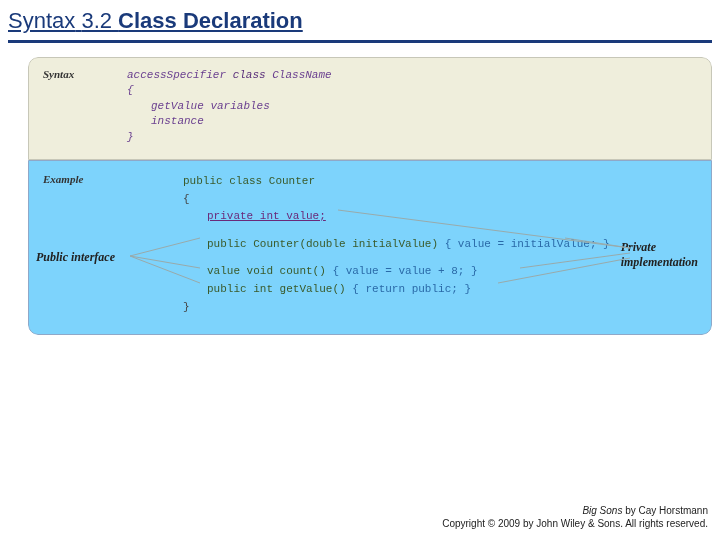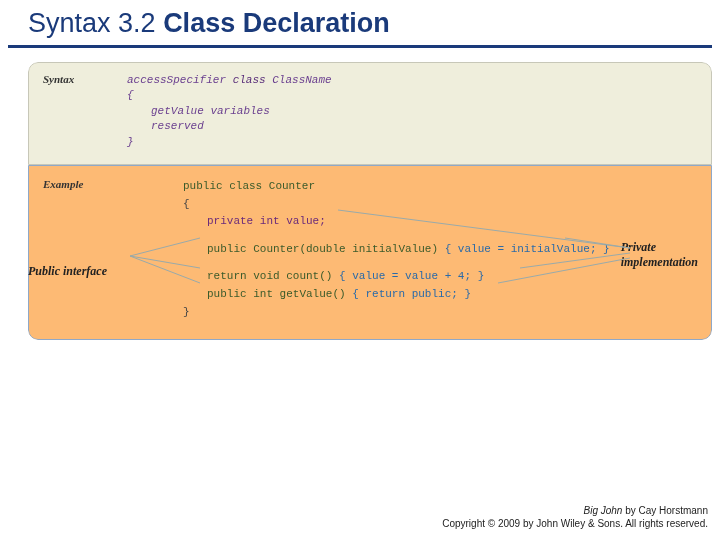--- a/index.html
+++ b/index.html
@@ -5,24 +5,25 @@
   * { margin: 0; padding: 0; box-sizing: border-box; }
   body {
     width: 720px;
     height: 540px;
     background: #fff;
     font-family: Verdana, Geneva, sans-serif;
     position: relative;
     overflow: hidden;
   }
   .title {
-    padding: 8px 12px 6px 28px;
-    font-size: 27px;
+    padding: 8px 12px 6px 8px;
+    font-size: 22px;
     color: #1a3a7a;
     font-weight: 400;
+    text-decoration: underline;
   }
   .title .num { font-weight: 400; }
   .title .name { font-weight: 700; }
   .rule {
     height: 3px;
     background: #1a3a7a;
     margin: 0 8px;
   }
   .panel {
     margin: 14px 8px 0 28px;
@@ -49,48 +50,47 @@
   }
   .syntax-body {
     color: #6a3f8f;
     font-family: 'Courier New', monospace;
     font-style: italic;
     line-height: 1.4;
   }
   .kw { color: #5a2f7a; font-style: italic; }
   .cls { font-style: italic; }
   .example-row {
-    background: #fdba74;
+    background: #7dd3fc;
     border: 1px solid #8fa8c8;
     border-top: 1px solid #8fa8c8;
     border-bottom-left-radius: 10px;
     border-bottom-right-radius: 10px;
     padding: 12px 14px 18px 14px;
     display: flex;
     position: relative;
   }
   .code {
     font-family: 'Courier New', monospace;
     font-size: 11px;
     line-height: 1.6;
     color: #3a5a2a;
   }
   .code .brace { color: #444; }
   .code .body { color: #2a6aa8; text-align: right; }
-  .code .priv { color: #6a2a7a; }
+  .code .priv { color: #6a2a7a; text-decoration: underline; }
   .side-left {
     position: absolute;
-    left: 28px;
+    left: 36px;
     top: 250px;
     font-family: Georgia, 'Times New Roman', serif;
     font-style: italic;
     font-weight: 700;
     font-size: 12px;
     color: #222;
-    margin-top: 14px;
   }
   .side-right {
     position: absolute;
     right: 22px;
     top: 240px;
     font-family: Georgia, 'Times New Roman', serif;
     font-style: italic;
     font-weight: 700;
     font-size: 12px;
     color: #222;
@@ -130,43 +130,43 @@
     <div class="lbl">Syntax</div>
     <div class="syntax-body">
       <div>
         <span>accessSpecifier</span>
         <span class="kw">class</span>
         <span class="cls">ClassName</span>
       </div>
       <div>{</div>
       <div style="padding-left:24px">
         <div>getValue variables</div>
-        <div>reserved</div>
+        <div>instance</div>
       </div>
       <div>}</div>
     </div>
   </div>
 
   <div class="example-row">
     <div class="lbl">Example</div>
     <div style="width:56px"></div>
     <div class="code">
       <div>public class Counter</div>
       <div class="brace">{</div>
       <div style="padding-left:24px">
         <div class="priv">private int value;</div>
         <div style="height:10px"></div>
         <div>
           <span>public Counter(double initialValue)</span>
           <span class="body">{ value = initialValue; }</span>
         </div>
         <div style="height:10px"></div>
         <div>
-          <span>return void count()</span>
-          <span class="body">{ value = value + 4; }</span>
+          <span>value void count()</span>
+          <span class="body">{ value = value + 8; }</span>
         </div>
         <div>
           <span>public int getValue()</span>
           <span class="body">{ return public; }</span>
         </div>
       </div>
       <div class="brace">}</div>
     </div>
   </div>
 
@@ -187,16 +187,16 @@
 
     <line x1="338" y1="210" x2="630" y2="248"></line>
     <line x1="565" y1="238" x2="630" y2="248"></line>
     <line x1="520" y1="268" x2="630" y2="253"></line>
     <line x1="498" y1="283" x2="630" y2="258"></line>
   </g>
 </svg>
 
 <div class="footer">
   <div>
-    <span class="book">Big John</span><span> by Cay Horstmann</span>
+    <span class="book">Big Sons</span><span> by Cay Horstmann</span>
   </div>
   <div>Copyright © 2009 by John Wiley &amp; Sons.  All rights reserved.</div>
 </div>
 
 </body></html>

